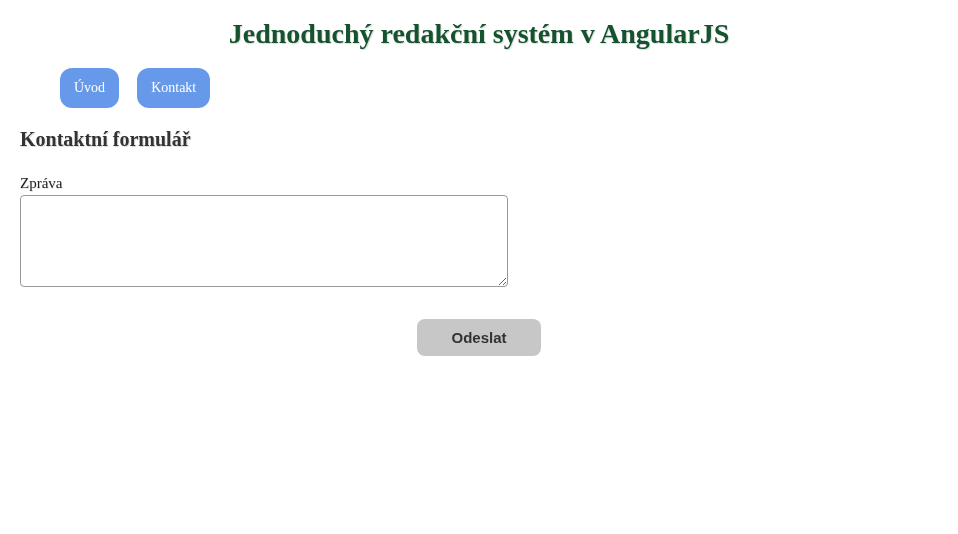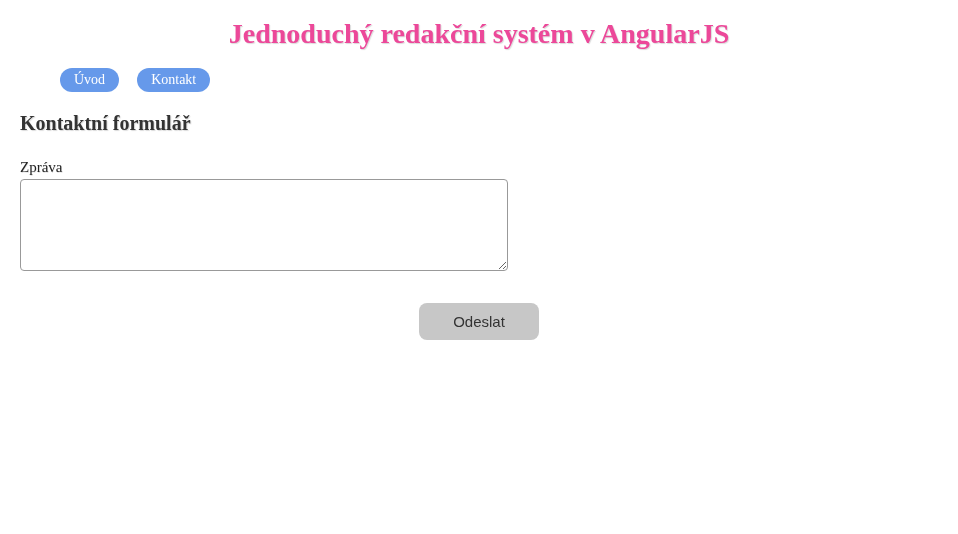--- a/index.html
+++ b/index.html
@@ -16,34 +16,34 @@
       width: 958px;
       margin: 0 auto;
       padding: 0 20px;
     }
     h1.main-title {
       text-align: center;
       font-size: 28px;
       font-weight: bold;
       margin: 18px 0 12px 0;
       text-shadow: 1px 1px 1px rgba(0,0,0,0.15);
-      color: #ec4899;
+      color: #14532d;
     }
     .nav {
       padding: 6px 40px 6px 40px;
       display: flex;
       gap: 18px;
     }
     .nav a {
       display: inline-block;
       background: #6699ea;
       color: #fff;
       text-decoration: none;
       font-size: 14px;
-      padding: 4px 14px;
+      padding: 12px 14px;
       border-radius: 12px;
       font-family: "Times New Roman", Times, serif;
     }
     h2.page-title {
       text-align: left;
       font-size: 20px;
       font-weight: bold;
       margin: 14px 0 24px 0;
       text-shadow: 1px 1px 1px rgba(0,0,0,0.15);
       color: #333;
@@ -87,21 +87,21 @@
       text-align: center;
       margin-top: 28px;
       margin-bottom: 28px;
     }
     .submit-btn {
       background: #c7c7c7;
       border: none;
       border-radius: 8px;
       padding: 10px 34px;
       font-size: 15px;
-      font-weight: normal;
+      font-weight: bold;
       font-family: Arial, sans-serif;
       color: #333;
       cursor: pointer;
     }
   </style>
 </head>
 <body>
 
 <div class="container">
   <h1 class="main-title">Jednoduchý redakční systém v AngularJS</h1>

